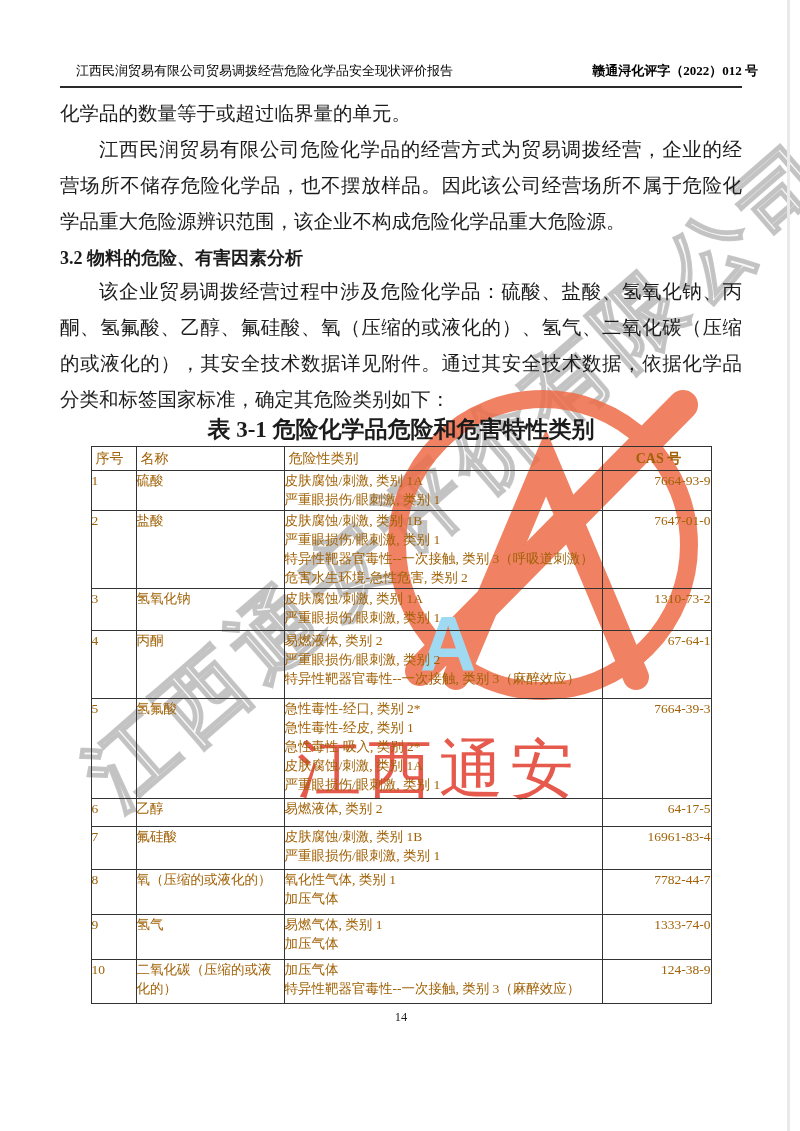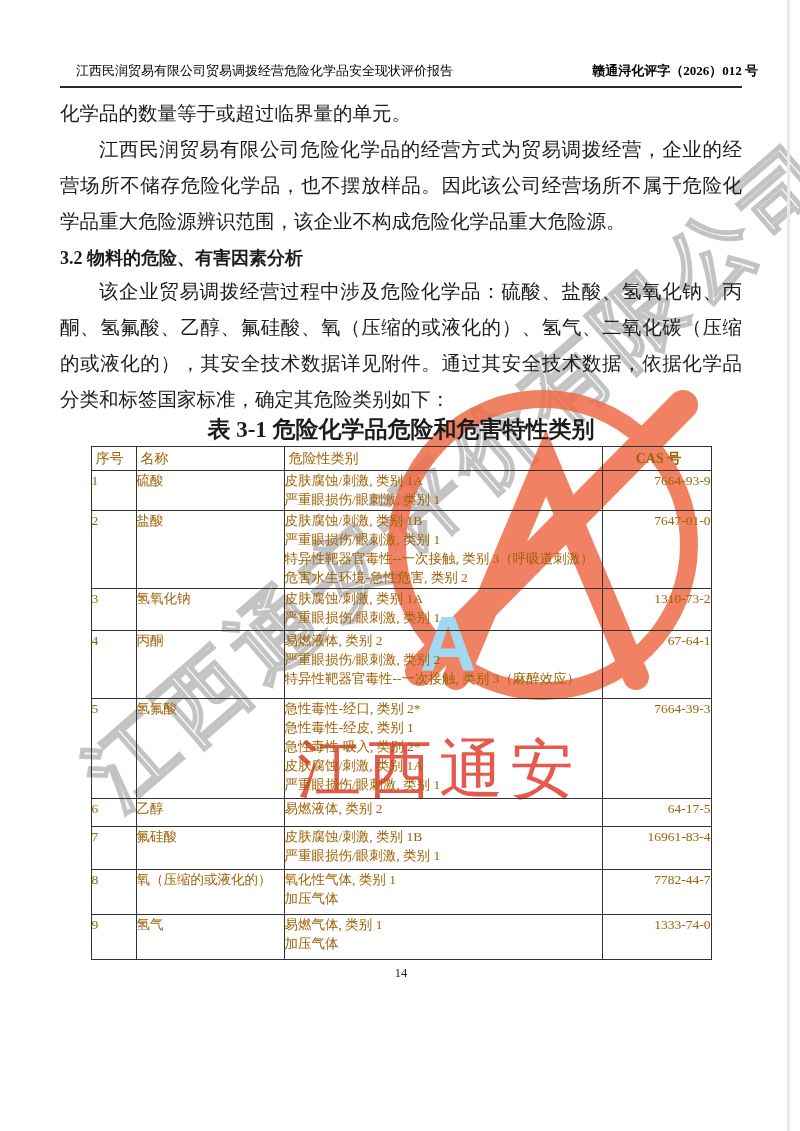--- a/index.html
+++ b/index.html
@@ -61,21 +61,21 @@
       <path d="M78,294 L168,80 L258,294" fill="none" stroke="#ee6c47" stroke-width="26" stroke-linecap="round"></path>
       <line x1="42" y1="288" x2="305" y2="22" stroke="#ee6c47" stroke-width="30" stroke-linecap="round"></line>
       <text x="42" y="288" font-size="78" font-weight="bold" fill="#8fd3f0" font-family="Liberation Sans, sans-serif">A</text>
     </svg>
     <div class="wm-red" style="color: rgba(225, 52, 38, 0.82);">江西通安</div>
   </div>
 
   <div class="content">
     <div class="hdr">
       <span class="hdr-left">江西民润贸易有限公司贸易调拨经营危险化学品安全现状评价报告</span>
-      <span class="hdr-right">赣通浔化评字（2026）012 号</span>
+      <span class="hdr-right">赣通浔化评字（2022）012 号</span>
     </div>
     <div class="hdr-rule"></div>
 
     <div class="flow">
       <p class="para">化学品的数量等于或超过临界量的单元。</p>
       <p class="para indent">江西民润贸易有限公司危险化学品的经营方式为贸易调拨经营，企业的经营场所不储存危险化学品，也不摆放样品。因此该公司经营场所不属于危险化学品重大危险源辨识范围，该企业不构成危险化学品重大危险源。</p>
       <h2 class="section-h">3.2 物料的危险、有害因素分析</h2>
       <p class="para indent">该企业贸易调拨经营过程中涉及危险化学品：硫酸、盐酸、氢氧化钠、丙酮、氢氟酸、乙醇、氟硅酸、氧（压缩的或液化的）、氢气、二氧化碳（压缩的或液化的），其安全技术数据详见附件。通过其安全技术数据，依据化学品分类和标签国家标准，确定其危险类别如下：</p>
       <p class="tbl-title">表 3-1 危险化学品危险和危害特性类别</p>
 
@@ -174,20 +174,29 @@
             </tr>
             <tr style="height: 45px;">
               <td class="c-no">9</td>
               <td class="c-name">氢气</td>
               <td class="c-haz">
                 <span class="haz-line">易燃气体, 类别 1</span>
                 <span class="haz-line">加压气体</span>
               </td>
               <td class="c-cas">1333-74-0</td>
             </tr>
+            <tr style="height: 44px;">
+              <td class="c-no">10</td>
+              <td class="c-name">二氧化碳（压缩的或液化的）</td>
+              <td class="c-haz">
+                <span class="haz-line">加压气体</span>
+                <span class="haz-line">特异性靶器官毒性--一次接触, 类别 3（麻醉效应）</span>
+              </td>
+              <td class="c-cas">124-38-9</td>
+            </tr>
           </tbody>
       </table>
 
       <p class="pageno">14</p>
     </div>
   </div>
 
   <div class="edge-shade"></div>
 </div>
 

